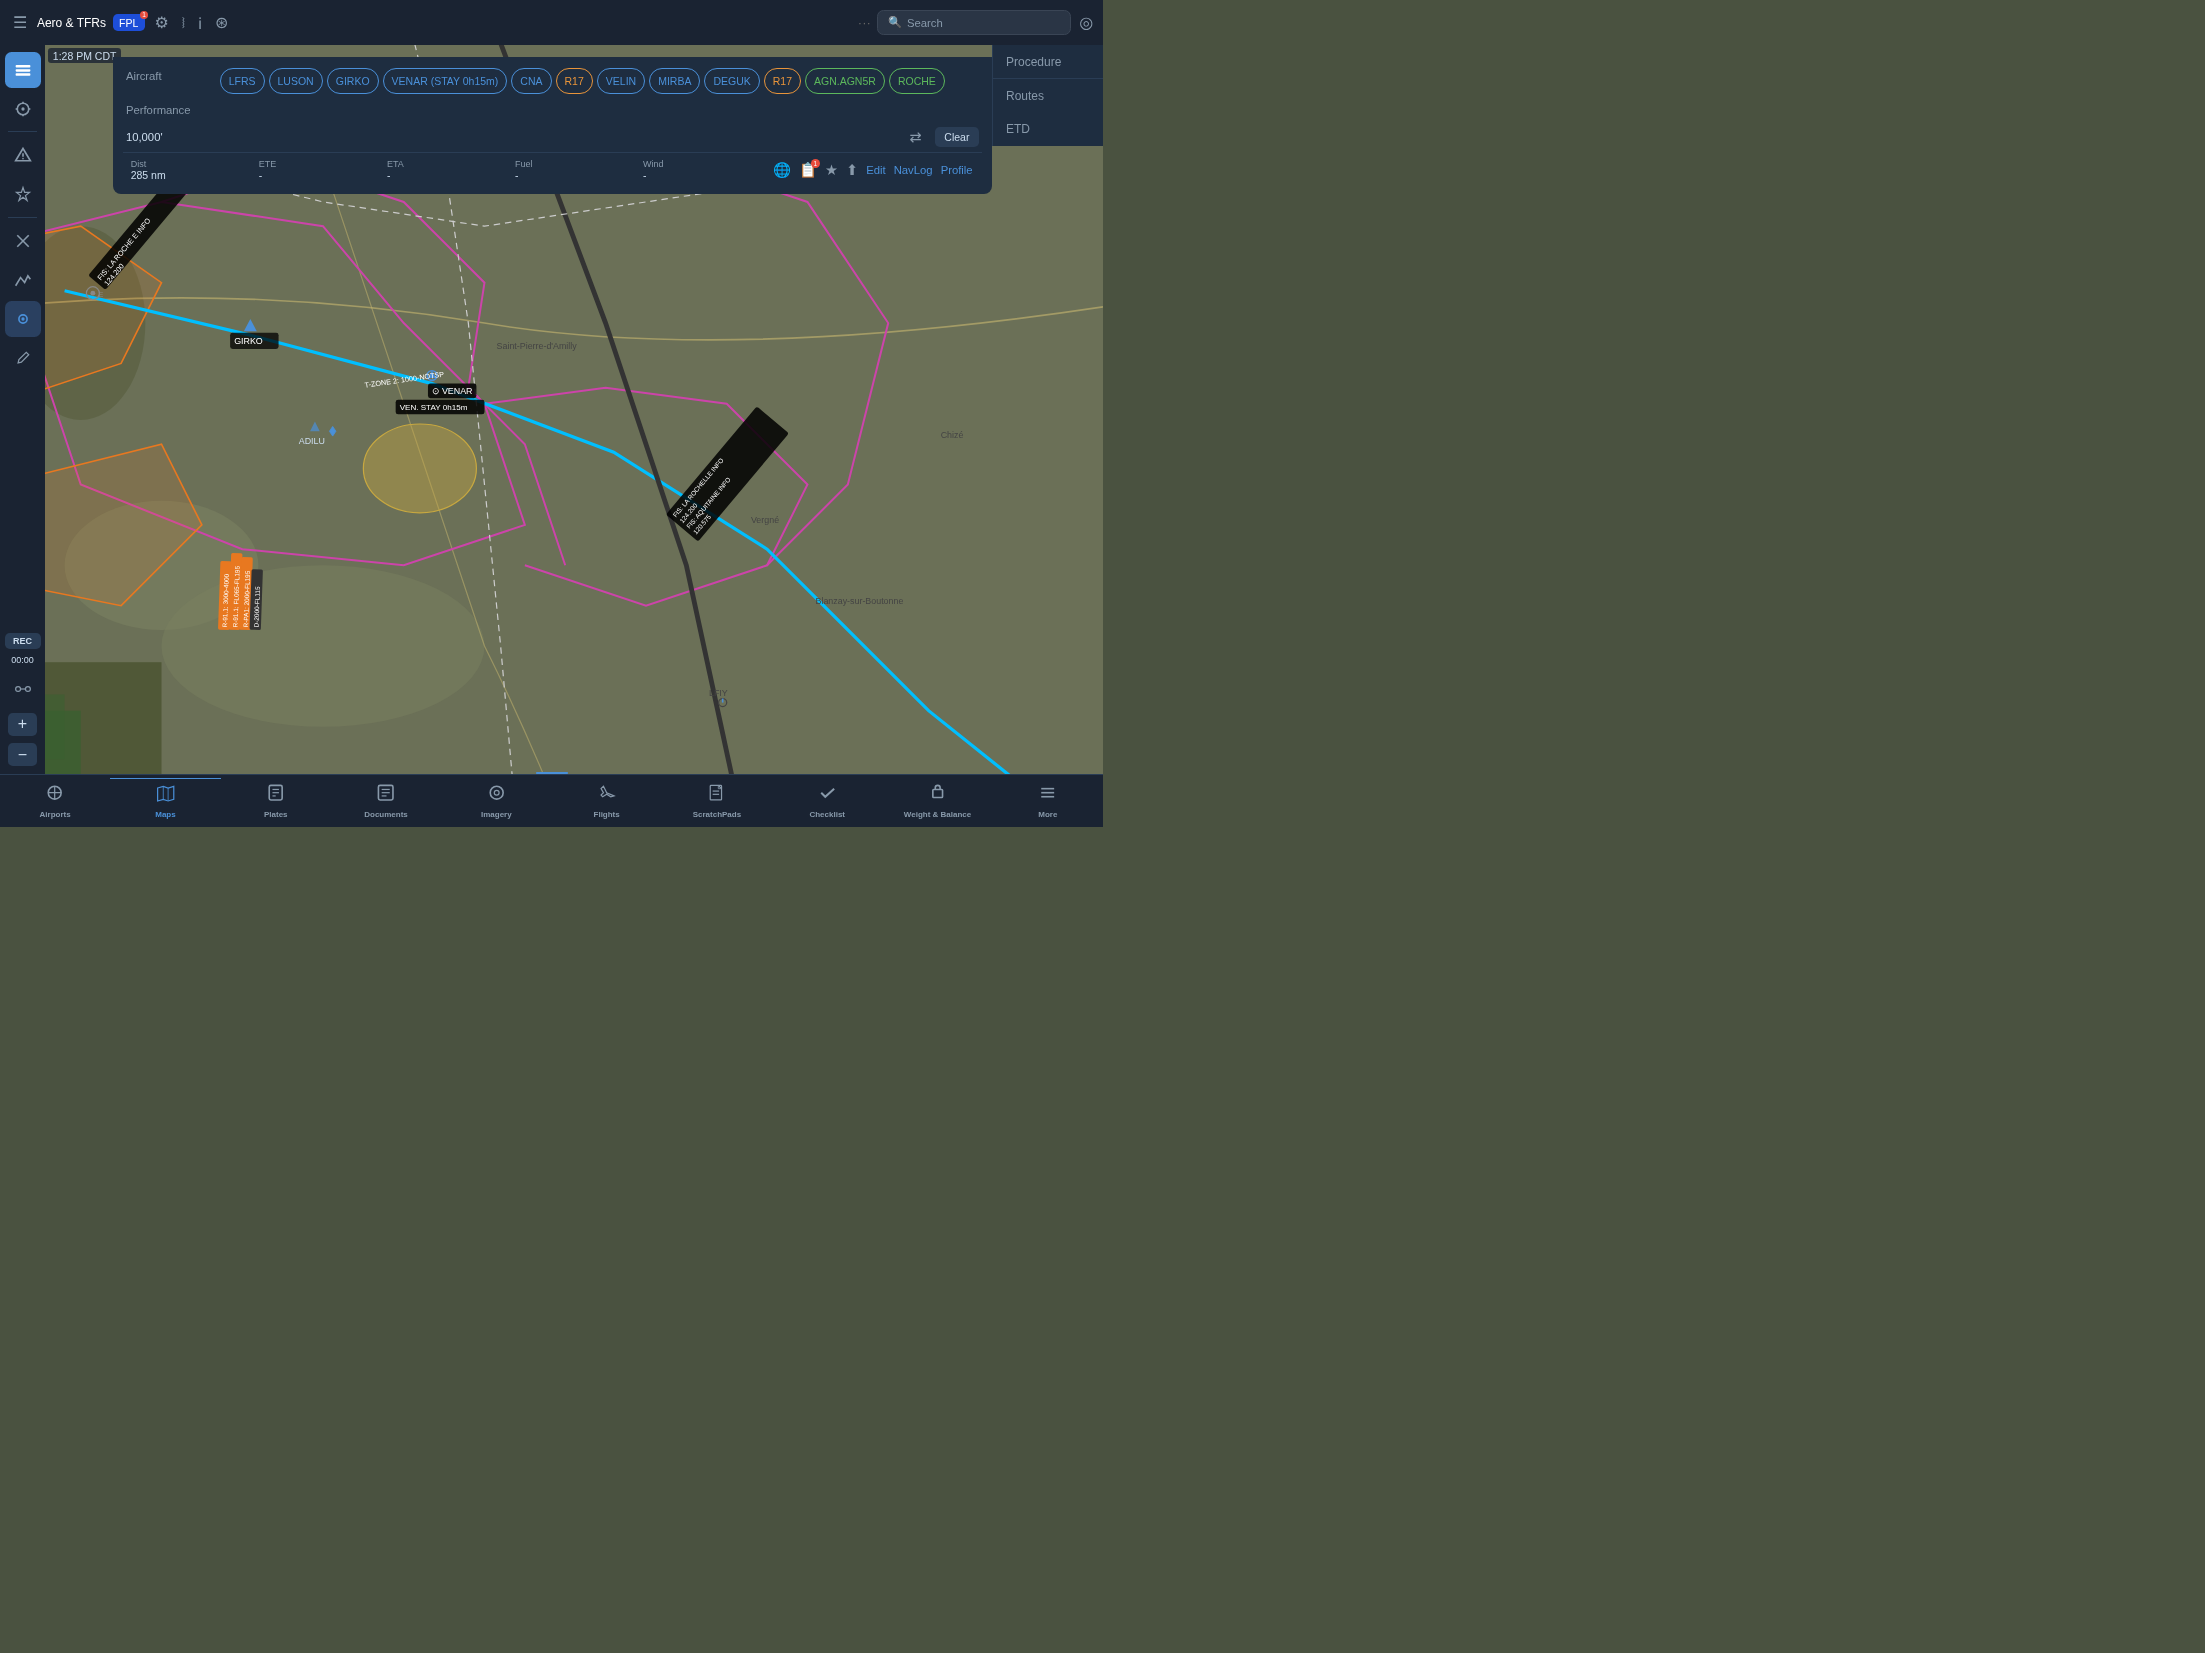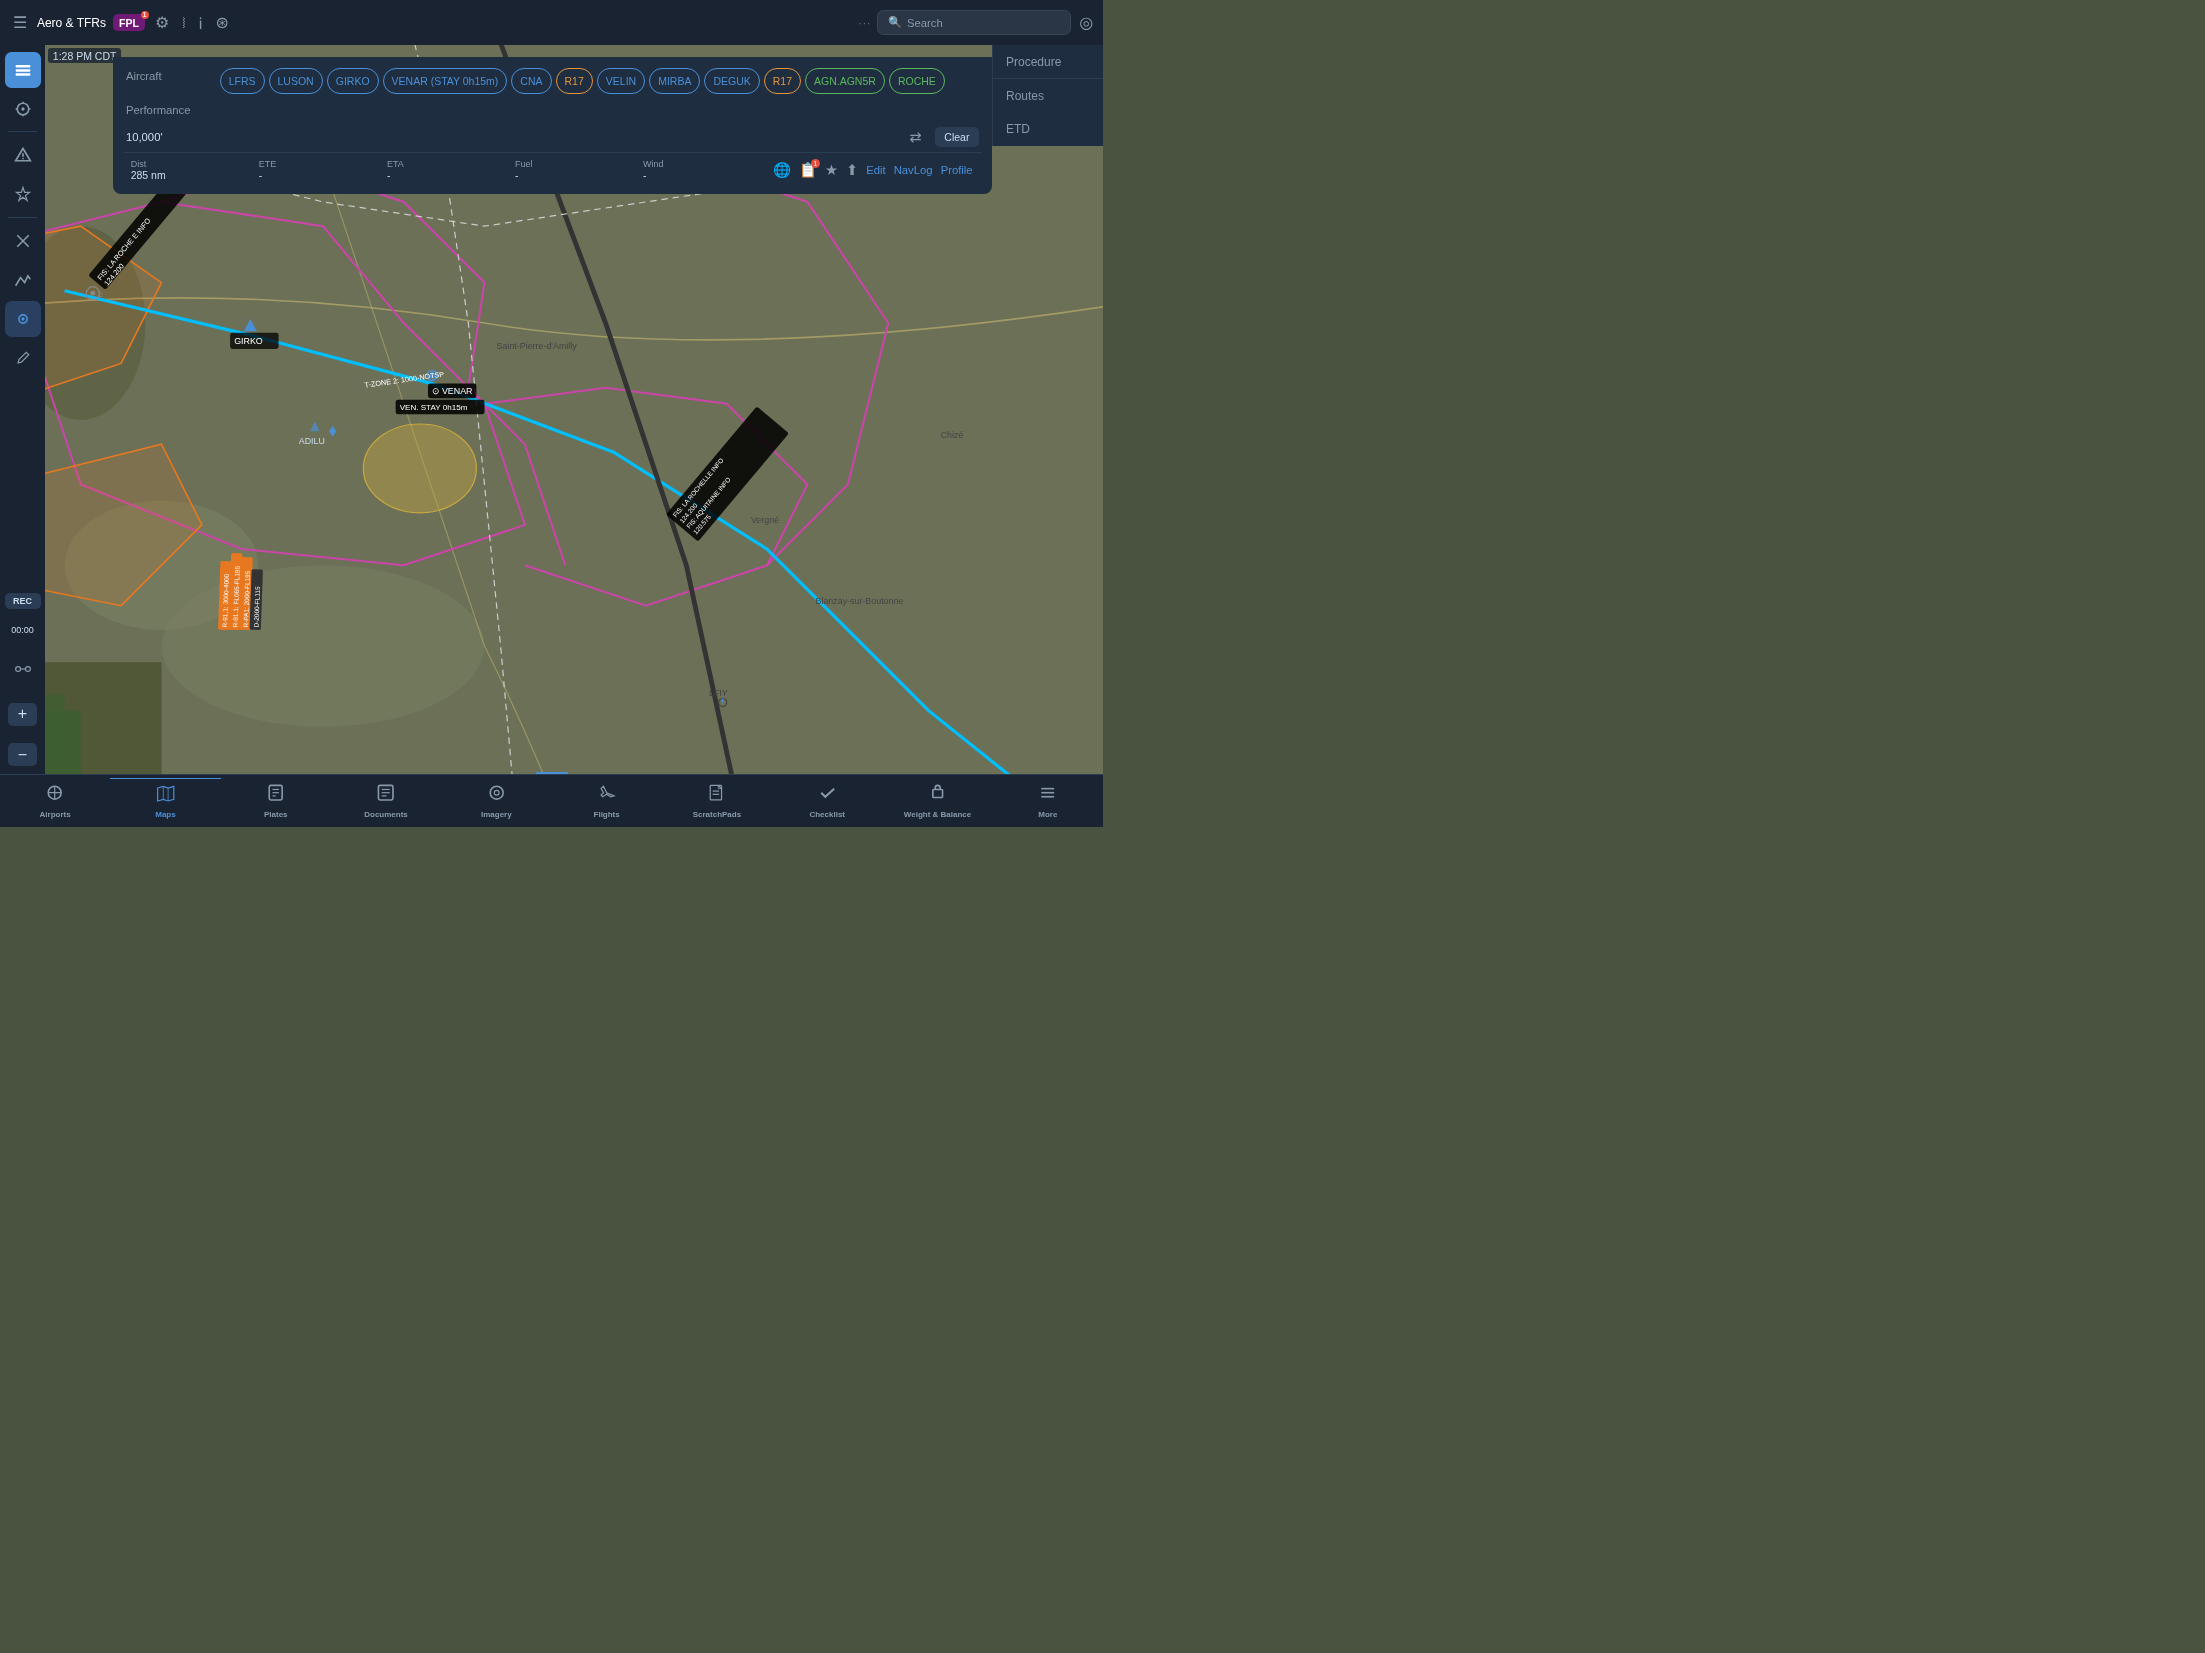--- a/index.html
+++ b/index.html
@@ -42,24 +42,24 @@
     }
 
     .app-title {
       color: #ffffff;
       font-size: 12px;
       font-weight: 500;
       white-space: nowrap;
     }
 
     .fpl-badge {
-      background: #701a75;
+      background: #1d4ed8;
       color: white;
       font-size: 10.5px;
-      font-weight: 700;
+      font-weight: 400;
       padding: 2.4px 6.5px;
       border-radius: 4.8px;
       position: relative;
     }
 
     .fpl-badge .notification-dot {
       position: absolute;
       top: -3.2px;
       right: -3.2px;
       width: 8px;
@@ -627,21 +627,21 @@
     <svg width="18" height="18" viewBox="0 0 22 22" fill="none">
       <circle cx="11" cy="11" r="5" stroke="#4a90d9" stroke-width="2"></circle>
       <circle cx="11" cy="11" r="2" fill="#4a90d9"></circle>
     </svg>
   </div>
   <div class="sidebar-btn">
     <svg width="18" height="18" viewBox="0 0 22 22" fill="none">
       <path d="M5 17l1-4L15 4l3 3-9 9-4 1z" stroke="#8899aa" stroke-width="1.5" fill="none"></path>
     </svg>
   </div>
-  <div style="margin-top:auto; display:flex; flex-direction:column; align-items:center; gap:16px;">
+  <div style="margin-top:auto; display:flex; flex-direction:column; align-items:center; gap:6px;">
     <div class="rec-btn">REC</div>
     <div class="rec-time">00:00</div>
     <div class="sidebar-btn">
       <svg width="18" height="18" viewBox="0 0 22 22" fill="none">
         <circle cx="5" cy="11" r="3" stroke="#8899aa" stroke-width="1.5"></circle>
         <circle cx="17" cy="11" r="3" stroke="#8899aa" stroke-width="1.5"></circle>
         <line x1="8" y1="11" x2="14" y2="11" stroke="#8899aa" stroke-width="1.5"></line>
       </svg>
     </div>
     <div class="zoom-btn">+</div>

